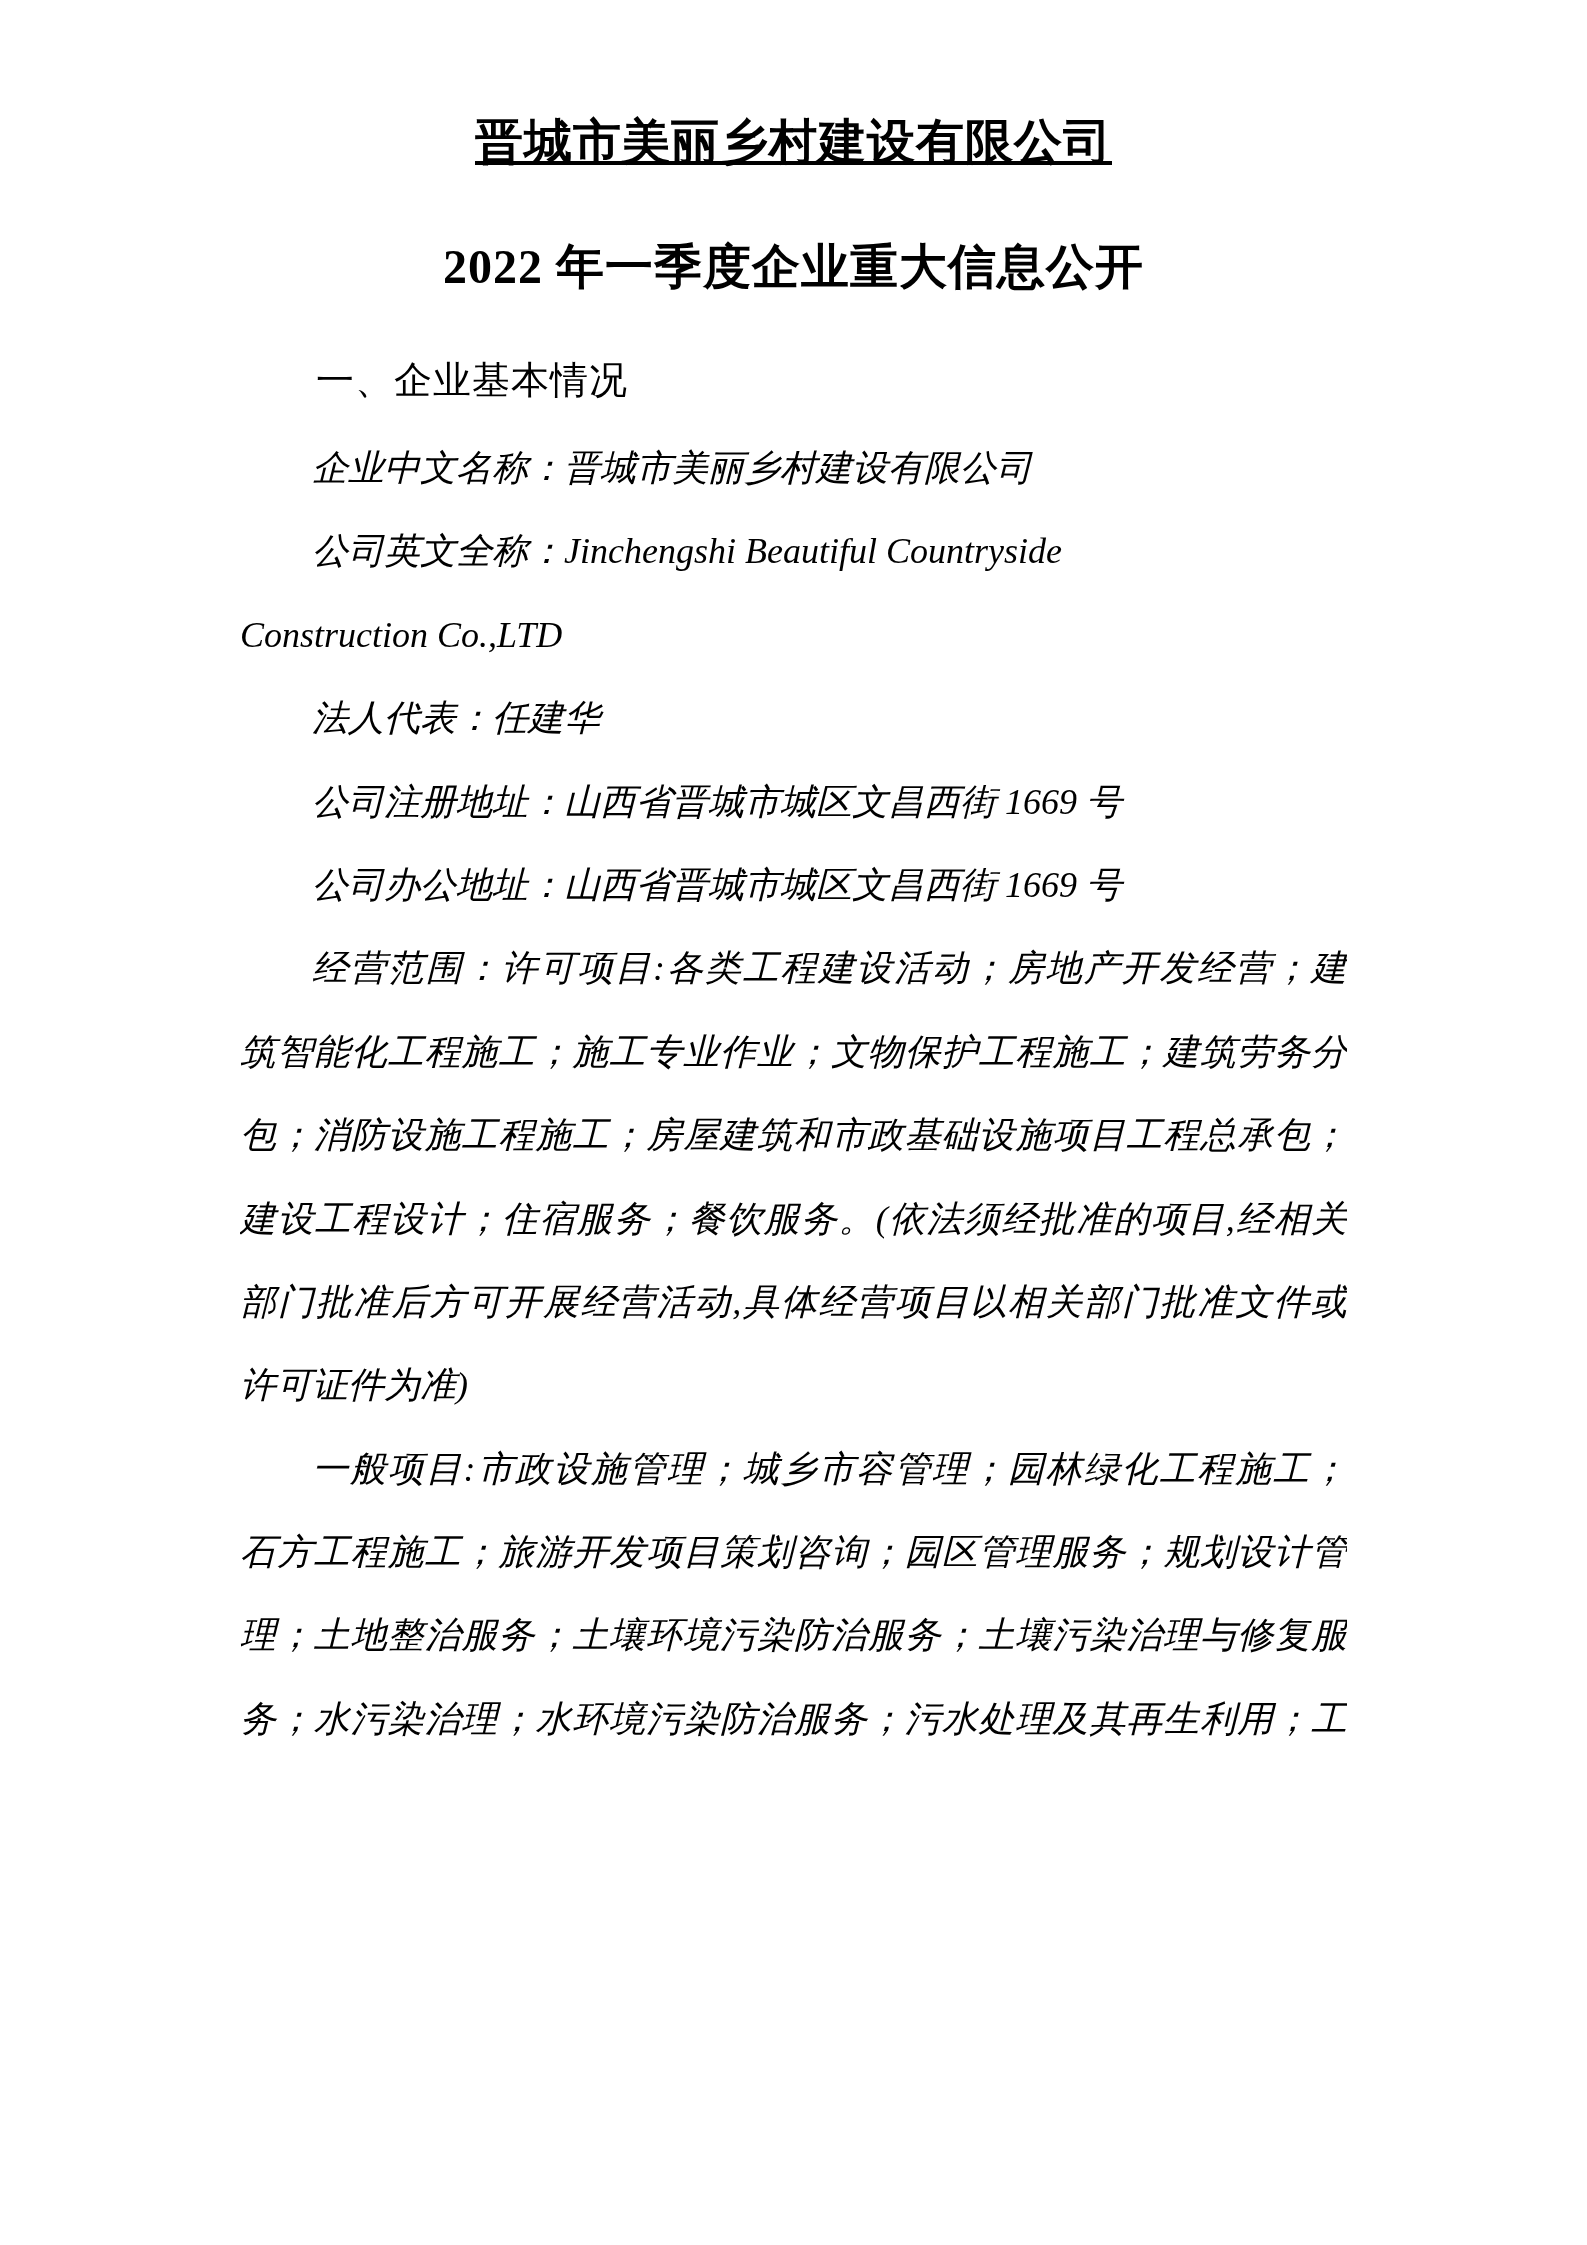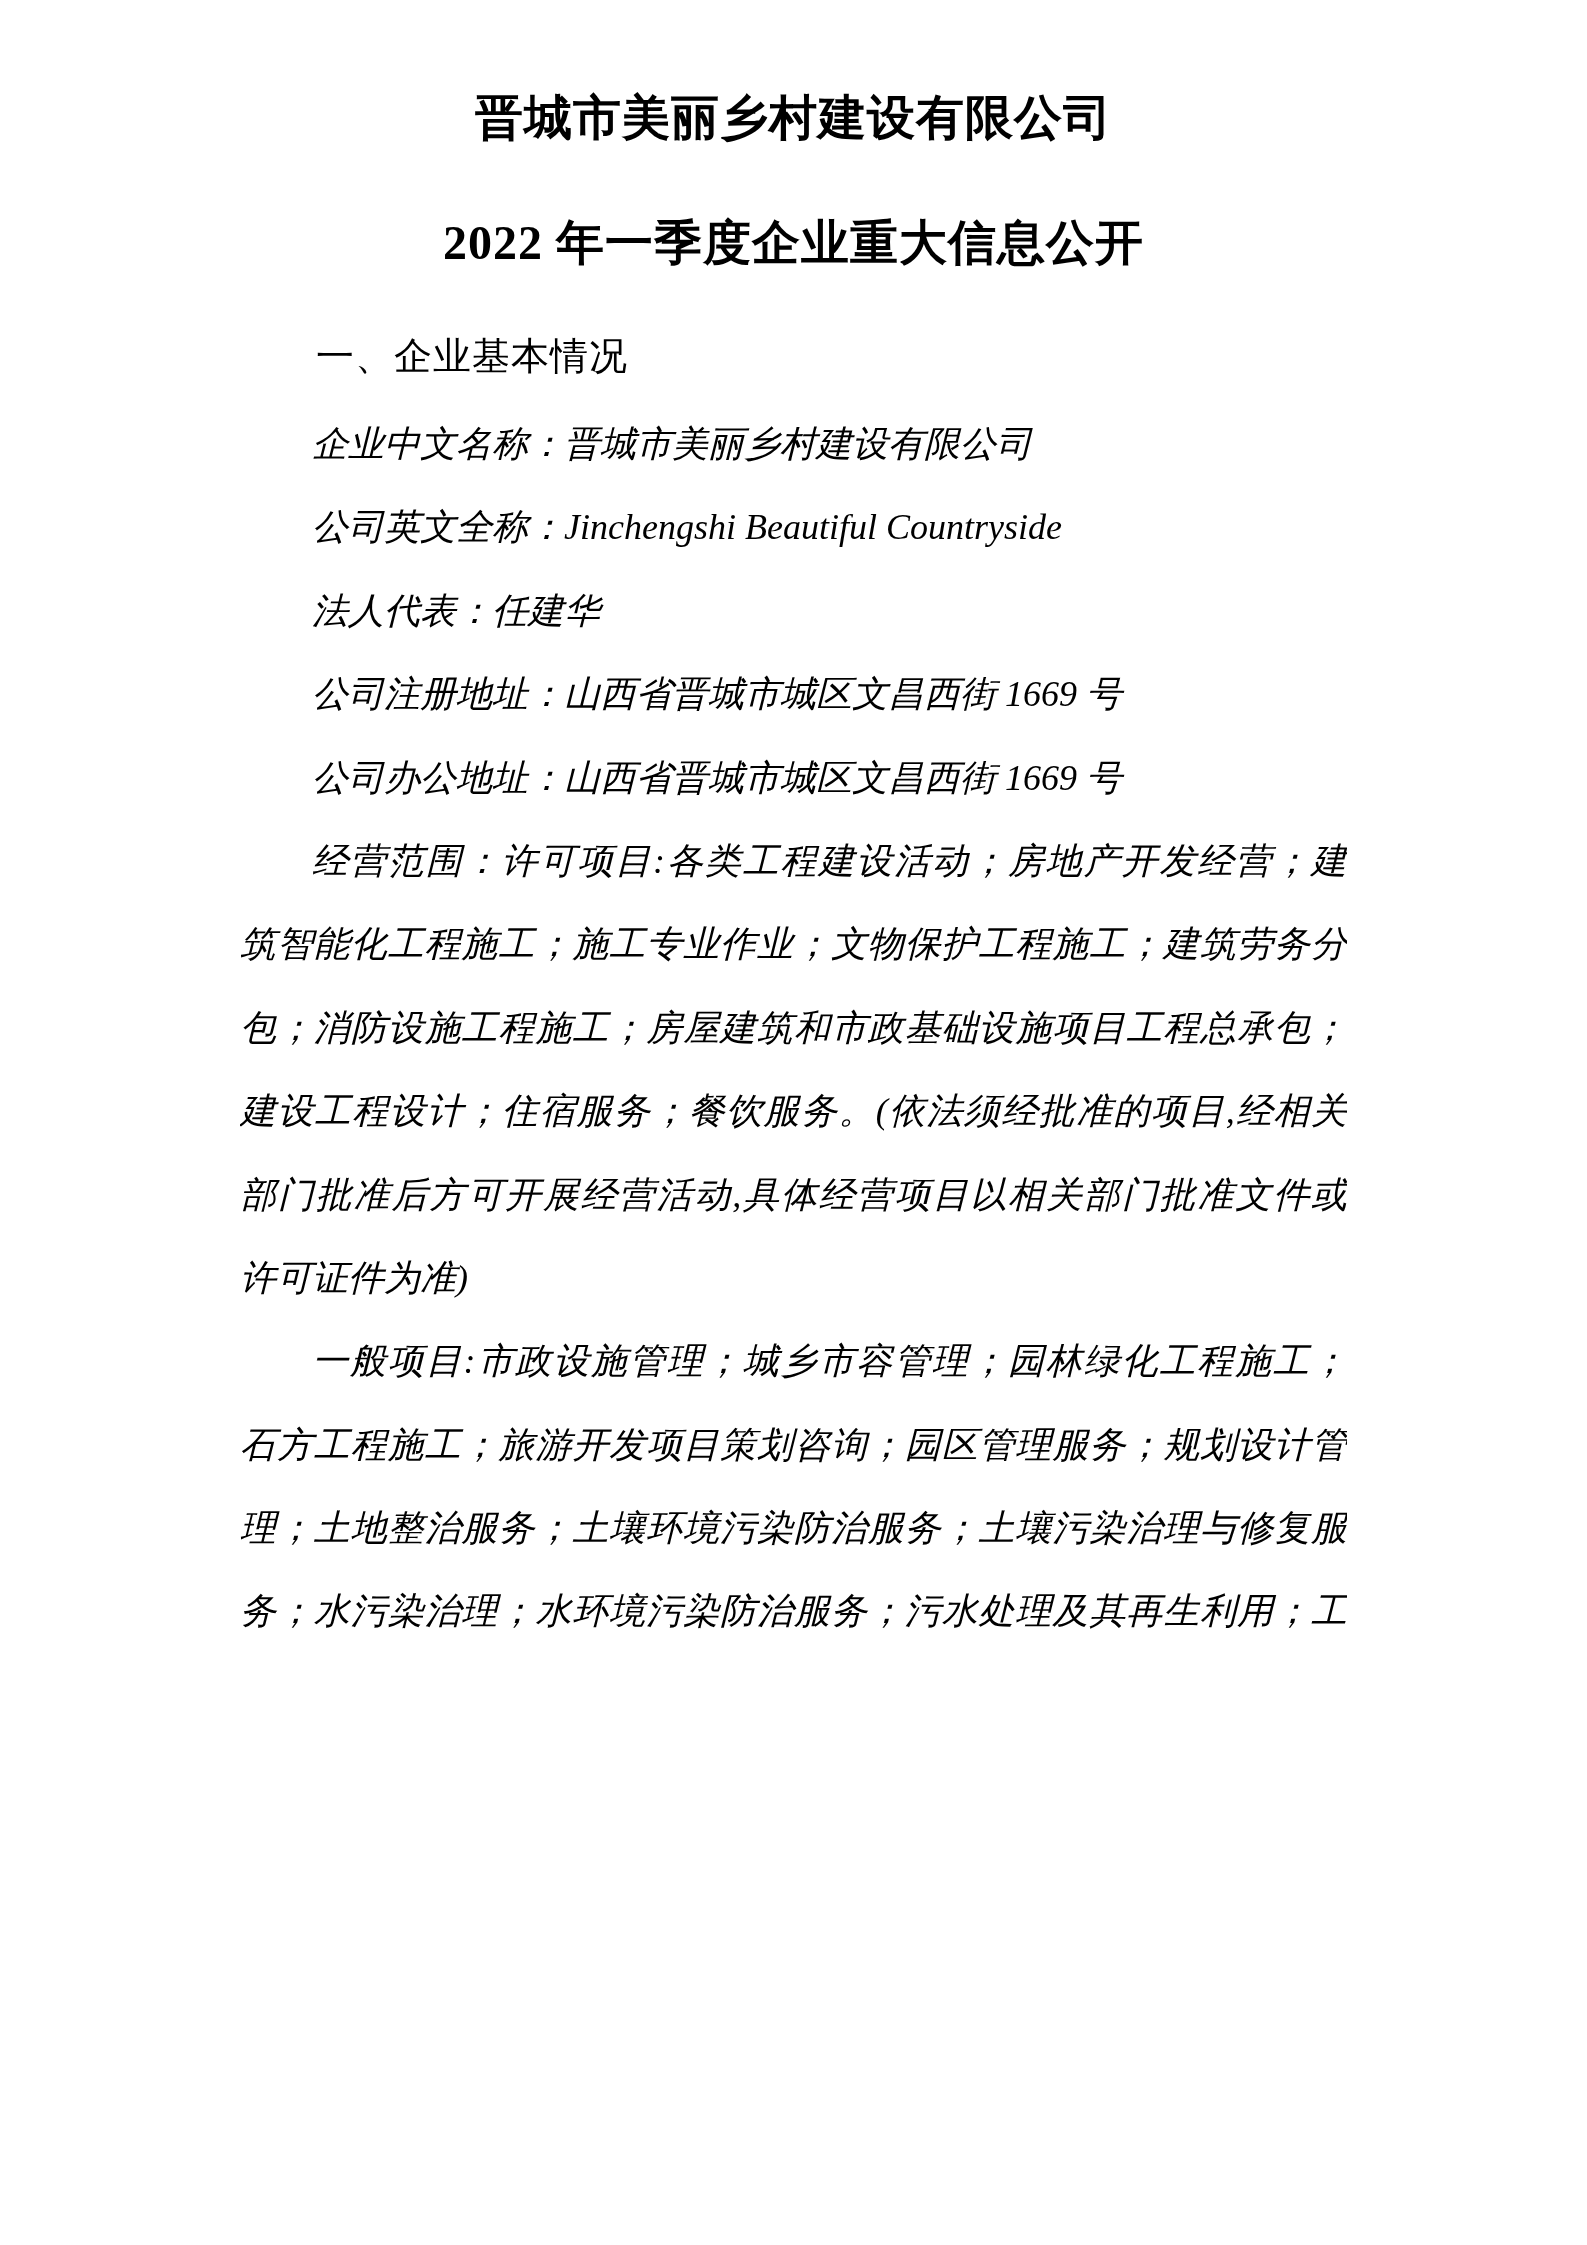--- a/index.html
+++ b/index.html
@@ -13,27 +13,28 @@
     height: 2245px;
     box-sizing: border-box;
     padding: 0 240px;
     background: #ffffff;
     color: #000000;
     font-family: "Liberation Serif", "DejaVu Serif", serif;
     overflow: hidden;
   }
   .title {
     margin: 0;
-    padding-top: 94px;
+    padding-top: 118px;
     font-size: 48px;
     font-weight: bold;
     line-height: 1;
     text-align: center;
     letter-spacing: 1px;
     white-space: nowrap;
+    text-decoration: underline;
   }
   .subtitle {
     margin: 0;
     padding-top: 77px;
     font-size: 48px;
     font-weight: bold;
     line-height: 1;
     text-align: center;
     letter-spacing: 1px;
     white-space: nowrap;
@@ -72,20 +73,21 @@
 </head>
 <body>
 
 <div class="page">
   <h1 class="title">晋城市美丽乡村建设有限公司</h1>
   <h2 class="subtitle">2022 年一季度企业重大信息公开</h2>
   <h3 class="heading">一、企业基本情况</h3>
   <div class="body-text">
     <div class="line indent">企业中文名称：晋城市美丽乡村建设有限公司</div>
     <div class="line indent">公司英文全称：Jinchengshi Beautiful Countryside</div>
+    <div class="line">Construction Co.,LTD</div>
     <div class="line indent">法人代表：任建华</div>
     <div class="line indent">公司注册地址：山西省晋城市城区文昌西街 1669 号</div>
     <div class="line indent">公司办公地址：山西省晋城市城区文昌西街 1669 号</div>
     <div class="line indent jf">经营范围：许可项目:各类工程建设活动；房地产开发经营；建</div>
     <div class="line jf">筑智能化工程施工；施工专业作业；文物保护工程施工；建筑劳务分</div>
     <div class="line jf">包；消防设施工程施工；房屋建筑和市政基础设施项目工程总承包；</div>
     <div class="line jf">建设工程设计；住宿服务；餐饮服务。(依法须经批准的项目,经相关</div>
     <div class="line jf">部门批准后方可开展经营活动,具体经营项目以相关部门批准文件或</div>
     <div class="line">许可证件为准)</div>
     <div class="line indent jf">一般项目:市政设施管理；城乡市容管理；园林绿化工程施工；</div>

